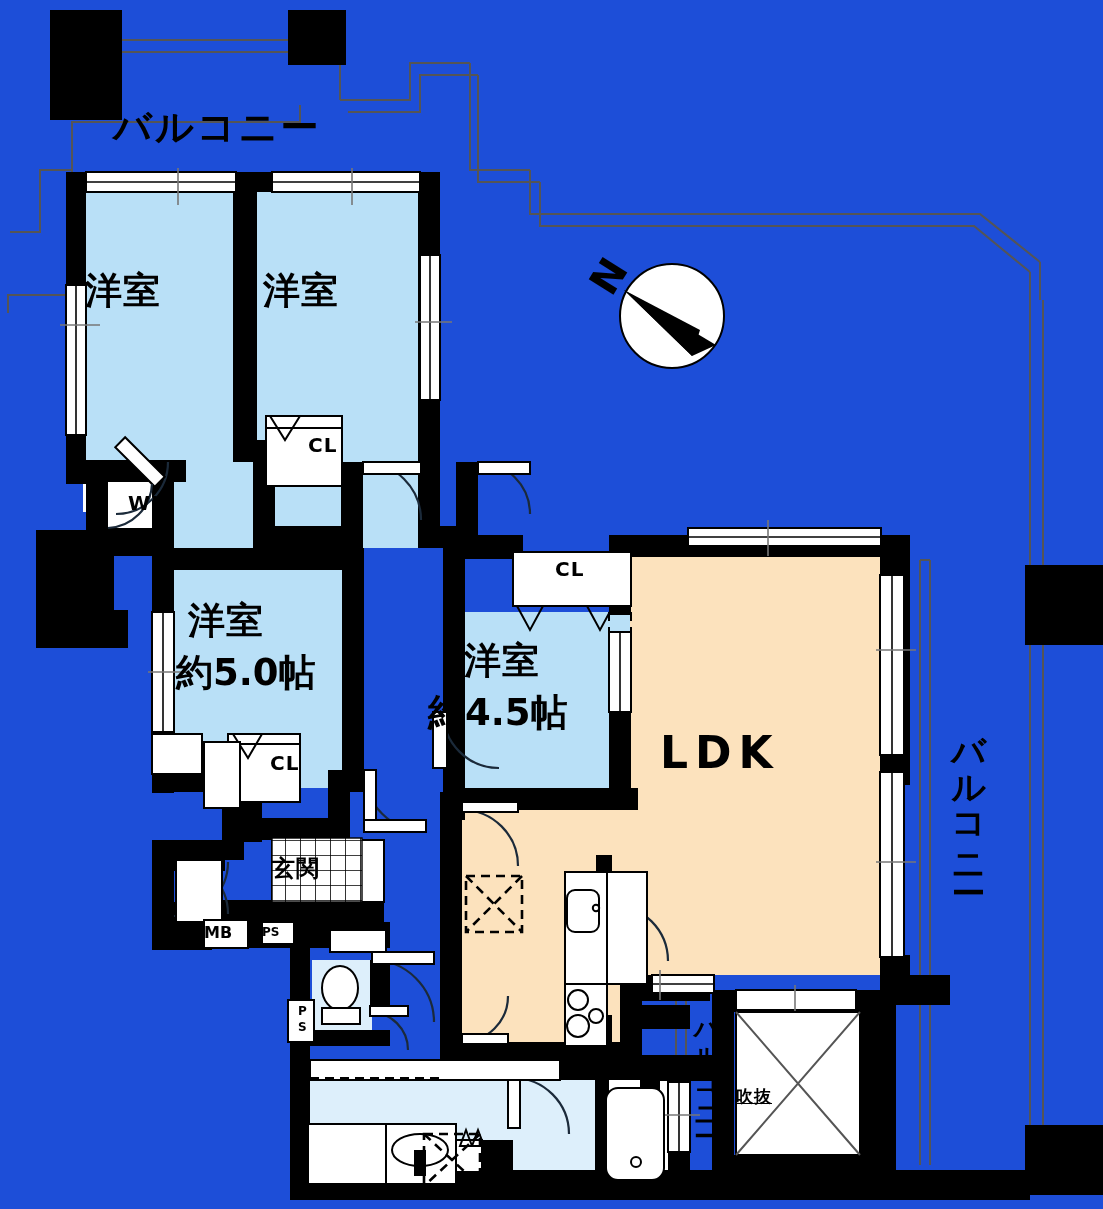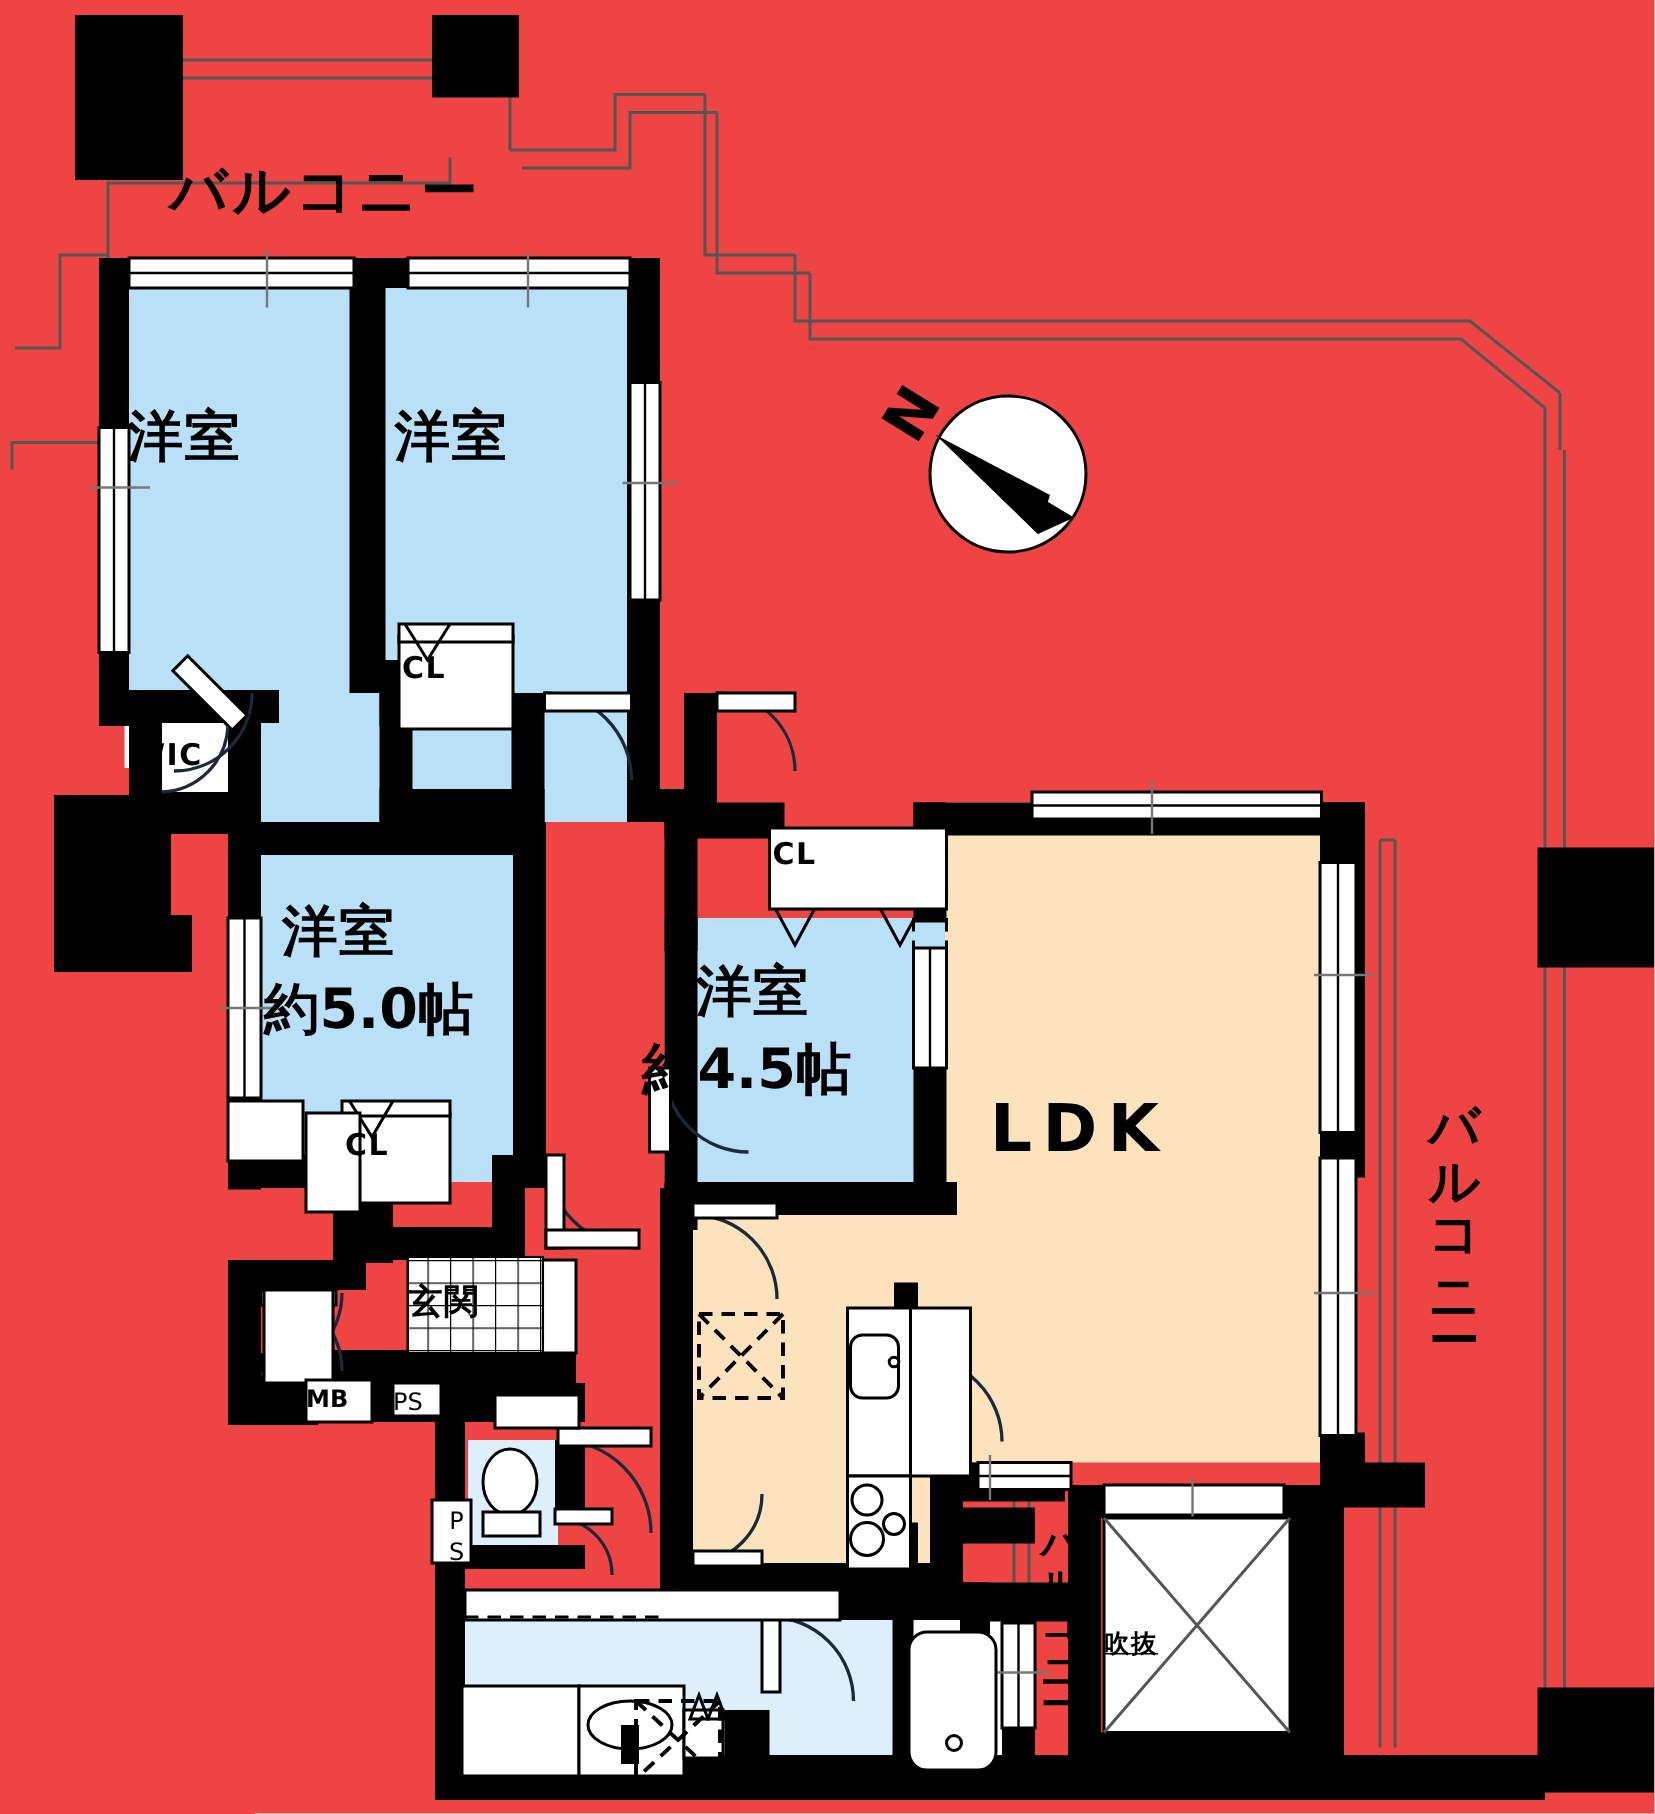--- a/index.html
+++ b/index.html
@@ -1,28 +1,28 @@
 <!DOCTYPE html>
 <html><head>
 <meta charset="utf-8">
 <style>
   html,body{margin:0;padding:0;background:#ffffff;}
   body{font-family:"DejaVu Sans","Liberation Sans",sans-serif;}
-  #sheet{position:relative;width:1103px;height:1209px;background:#ef4444;overflow:hidden;}
+  #sheet{position:relative;width:1103px;height:1209px;background:#1d4ed8;overflow:hidden;}
   #plan{position:absolute;left:0;top:0;width:1103px;height:1209px;}
   .lbl{position:absolute;color:#000;font-family:"DejaVu Sans","Liberation Sans",sans-serif;font-weight:700;white-space:nowrap;line-height:1.12;}
   .lbl.ctr{text-align:left;}
   .vert{writing-mode:vertical-rl;text-orientation:upright;letter-spacing:2px;}
   .rm-name{font-size:37px;letter-spacing:1px;}
   .rm-size{font-size:37px;letter-spacing:0px;}
   .big-ldk{font-size:44px;letter-spacing:7px;}
   .big-ldk-size{font-size:44px;letter-spacing:0px;}
-  .tiny{font-size:20px;letter-spacing:1px;font-weight:700;}
+  .tiny{font-size:20px;letter-spacing:1px;font-weight:700;margin-left:40px;}
   .tiny2{font-size:16px;font-weight:700;}
-  .tiny3{font-size:16px;font-weight:400;}
+  .tiny3{font-size:12px;font-weight:700;}
   .balc-h{font-size:38px;letter-spacing:3px;}
   .balc-v{font-size:34px;}
   .balc-v-sm{font-size:25px;}
   .genkan{font-size:23px;letter-spacing:1px;}
   .fukinuke{font-size:17px;letter-spacing:1px;}
 </style>
 </head>
 <body>
 
 <div id="sheet">

